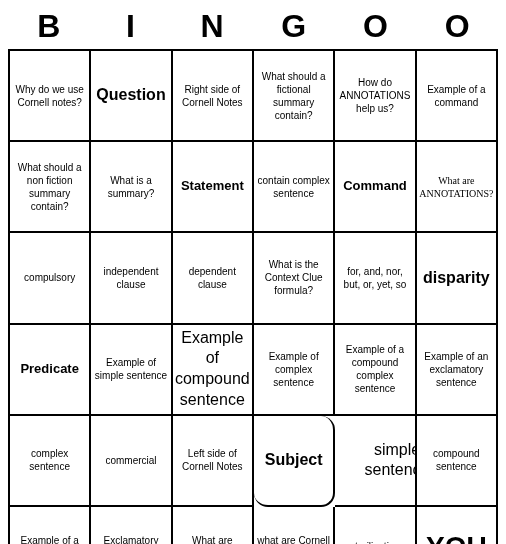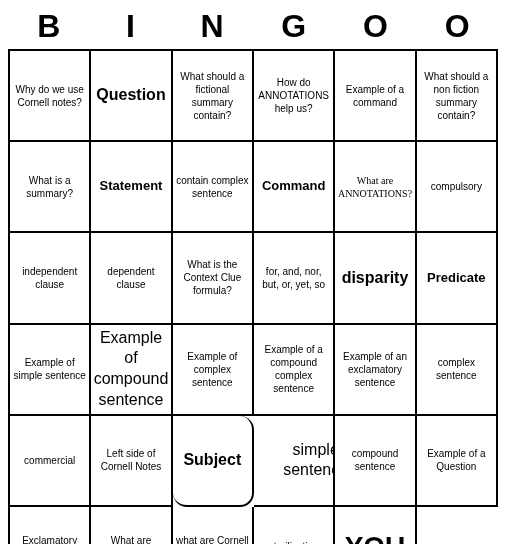--- a/index.html
+++ b/index.html
@@ -58,20 +58,21 @@
   <span>I</span>
   <span>N</span>
   <span>G</span>
   <span>O</span>
   <span>O</span>
 </div>
 
 <div class="bingo-grid">
 <div class="cell" style="font-size: 10px;">Why do we use Cornell notes?</div>
     <div class="cell" style="font-size: 16px; font-weight: bold;">Question</div>
+    <div class="cell" style="font-size: 10px;">Right side of Cornell Notes</div>
     <div class="cell" style="font-size: 10px;">What should a fictional summary contain?</div>
     <div class="cell" style="font-size: 10px;">How do ANNOTATIONS help us?</div>
     <div class="cell" style="font-size: 10px;">Example of a command</div>
     <div class="cell" style="font-size: 10px;">What should a non fiction summary contain?</div>
     <div class="cell" style="font-size: 10px;">What is a summary?</div>
     <div class="cell" style="font-size: 13px; font-weight: bold;">Statement</div>
     <div class="cell" style="font-size: 10px;">contain complex sentence</div>
     <div class="cell" style="font-size: 13px; font-weight: bold;">Command</div>
     <div class="cell" style="font-size: 10px; font-family: Liberation Serif, serif;">What are ANNOTATIONS?</div>
     <div class="cell" style="font-size: 10px;">compulsory</div>

